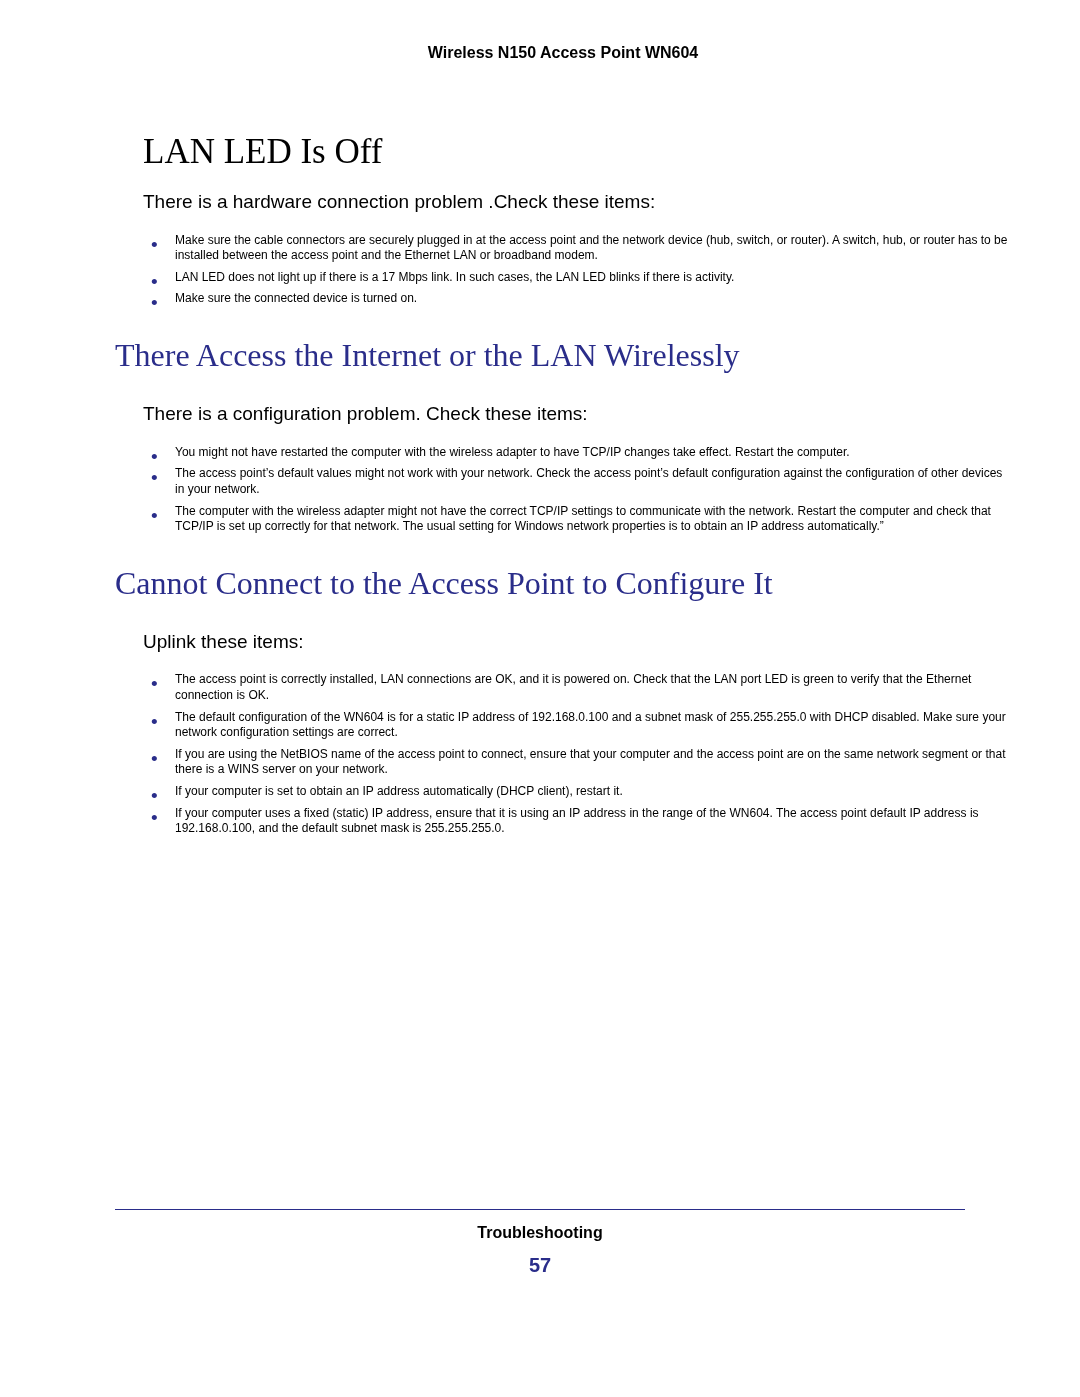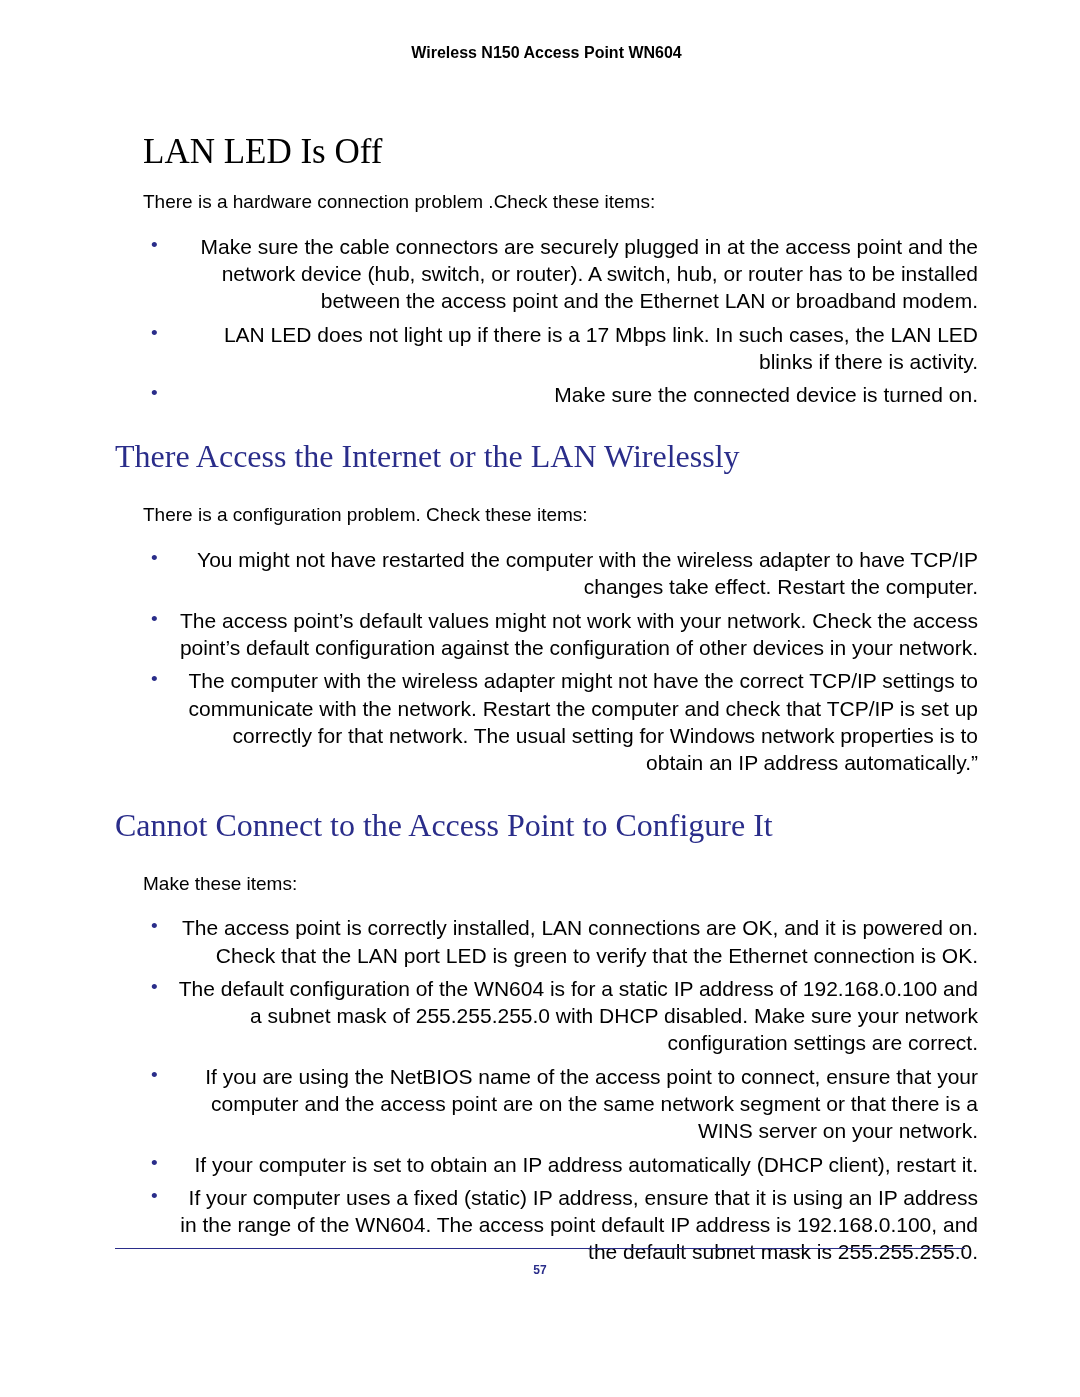--- a/index.html
+++ b/index.html
@@ -7,21 +7,21 @@
     padding: 0;
     background: #ffffff;
     font-family: Arial, Helvetica, sans-serif;
     color: #000000;
   }
   .page {
     width: 1080px;
     height: 1397px;
     position: relative;
     box-sizing: border-box;
-    padding: 40px 102px 0 115px;
+    padding: 40px 69px 0 115px;
   }
   .running-header {
     text-align: center;
     font-size: 16px;
     font-weight: bold;
     color: #000000;
     margin-top: 4px;
     margin-bottom: 70px;
   }
   .h-sub {
@@ -44,24 +44,23 @@
     margin: 0 0 18px 28px;
   }
   ul.bullets {
     list-style: none;
     margin: 0 0 20px 28px;
     padding: 0;
   }
   ul.bullets > li {
     position: relative;
     padding-left: 32px;
-    font-size: 21px;
+    font-size: 12px;
     line-height: 1.3;
     margin-bottom: 6px;
-    text-align: right;
   }
   ul.bullets > li::before {
     content: "•";
     position: absolute;
     left: 8px;
     top: 0;
     color: #2a2d8a;
     font-size: 19px;
     line-height: 1.3;
   }
@@ -75,21 +74,21 @@
     border-top: 1px solid #2a2d8a;
     margin-bottom: 14px;
   }
   .footer-text {
     text-align: center;
     font-size: 16px;
     font-weight: bold;
   }
   .page-number {
     text-align: center;
-    font-size: 12px;
+    font-size: 20px;
     font-weight: bold;
     color: #2a2d8a;
     margin-top: 12px;
   }
 </style>
 </head>
 <body>
 
 <div class="page">
 
@@ -105,27 +104,28 @@
 
   <div class="h-section">There Access the Internet or the LAN Wirelessly</div>
   <div class="body-text">There is a configuration problem. Check these items:</div>
   <ul class="bullets">
     <li>You might not have restarted the computer with the wireless adapter to have TCP/IP changes take effect. Restart the computer.</li>
     <li>The access point’s default values might not work with your network. Check the access point’s default configuration against the configuration of other devices in your network.</li>
     <li>The computer with the wireless adapter might not have the correct TCP/IP settings to communicate with the network. Restart the computer and check that TCP/IP is set up correctly for that network. The usual setting for Windows network properties is to obtain an IP address automatically.”</li>
   </ul>
 
   <div class="h-section">Cannot Connect to the Access Point to Configure It</div>
-  <div class="body-text">Make these items:</div>
+  <div class="body-text">Uplink these items:</div>
   <ul class="bullets">
     <li>The access point is correctly installed, LAN connections are OK, and it is powered on. Check that the LAN port LED is green to verify that the Ethernet connection is OK.</li>
     <li>The default configuration of the WN604 is for a static IP address of 192.168.0.100 and a subnet mask of 255.255.255.0 with DHCP disabled. Make sure your network configuration settings are correct.</li>
     <li>If you are using the NetBIOS name of the access point to connect, ensure that your computer and the access point are on the same network segment or that there is a WINS server on your network.</li>
     <li>If your computer is set to obtain an IP address automatically (DHCP client), restart it.</li>
     <li>If your computer uses a fixed (static) IP address, ensure that it is using an IP address in the range of the WN604. The access point default IP address is 192.168.0.100, and the default subnet mask is 255.255.255.0.</li>
   </ul>
 
   <div class="footer">
     <div class="footer-line"></div>
+    <div class="footer-text">Troubleshooting</div>
     <div class="page-number">57</div>
   </div>
 
 </div>
 
 </body></html>

